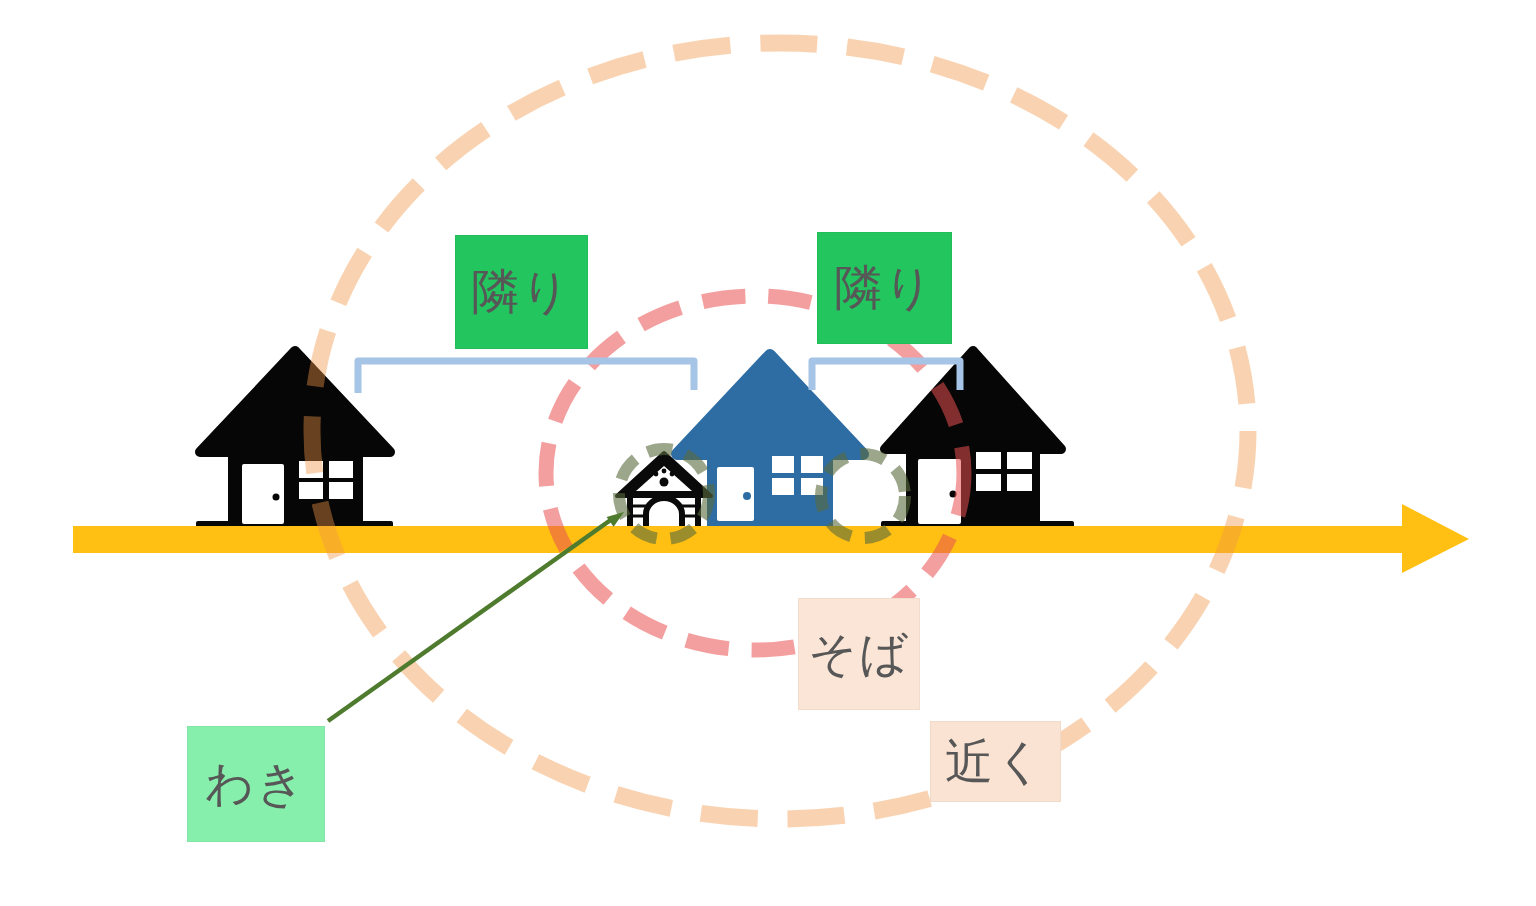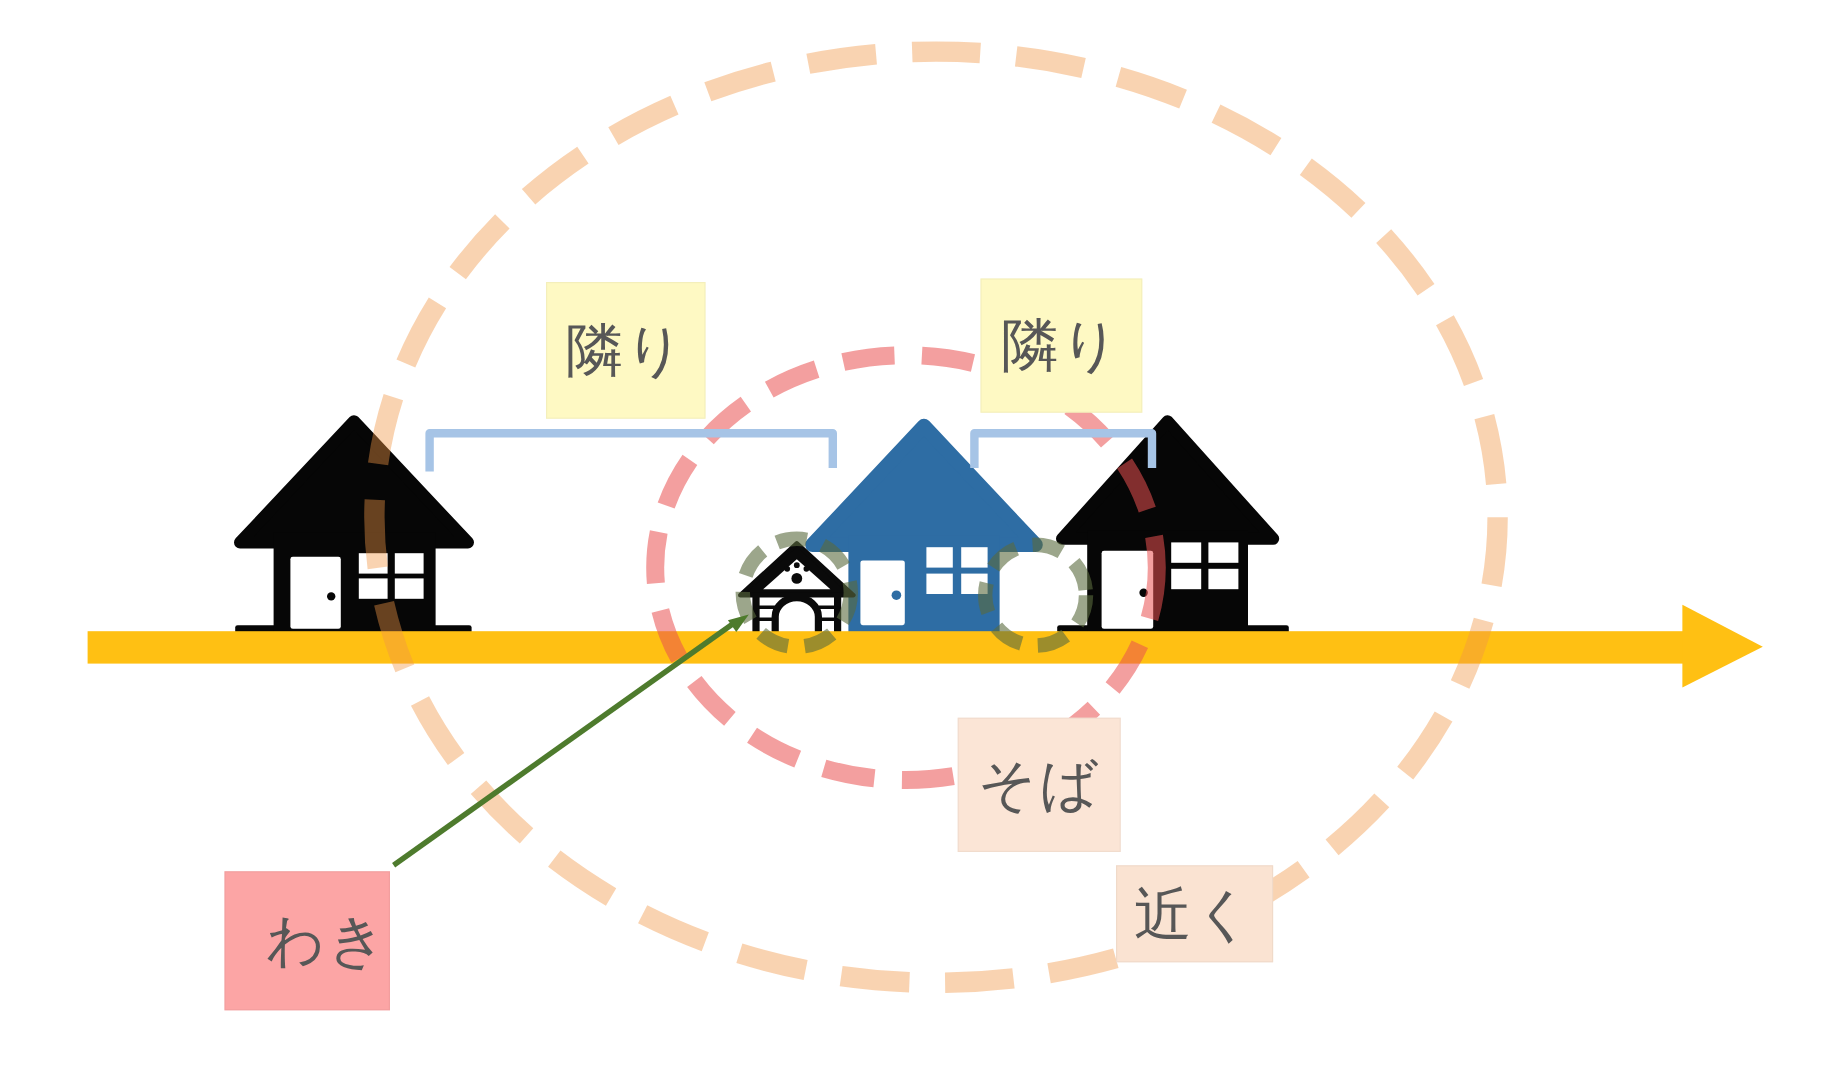--- a/index.html
+++ b/index.html
@@ -25,26 +25,26 @@
     display: flex;
     align-items: center;
     justify-content: center;
     font-size: 48px;
     font-weight: 500;
     color: #575757;
     letter-spacing: 2px;
     box-sizing: border-box;
     border: 1px solid rgba(0,0,0,0.04);
   }
-  .label-blue  { background: #fef9c3; }
-  .label-green { background: #fca5a5; justify-content: flex-end; }
+  .label-blue  { background: #22c55e; }
+  .label-green { background: #86efac; }
 
   .tonari-left  { left: 455px; top: 235px; width: 133px; height: 114px; }
   .tonari-right { left: 817px; top: 232px; width: 135px; height: 112px; }
-  .soba-label   { left: 798px; top: 598px; width: 136px; height: 112px; background: #FBE5D6; }
+  .soba-label   { left: 798px; top: 598px; width: 122px; height: 112px; background: #FBE5D6; }
   .chikaku-label{ left: 930px; top: 721px; width: 131px; height: 81px; background: #FAE3D2; }
   .waki-label   { left: 187px; top: 726px; width: 138px; height: 116px; }
 </style>
 </head>
 <body>
 
 <div id="canvas">
 
   <svg id="diagram-svg" width="1536" height="906" viewBox="0 0 1536 906">
 

